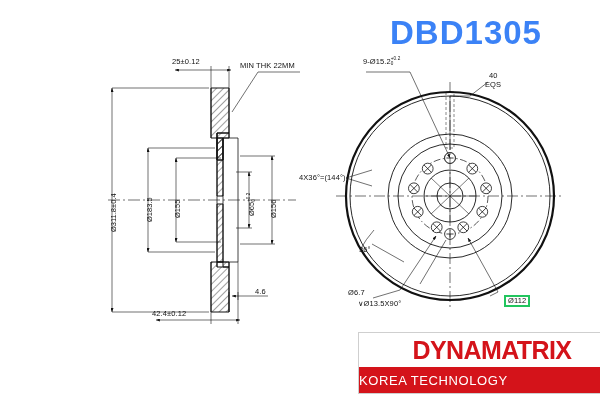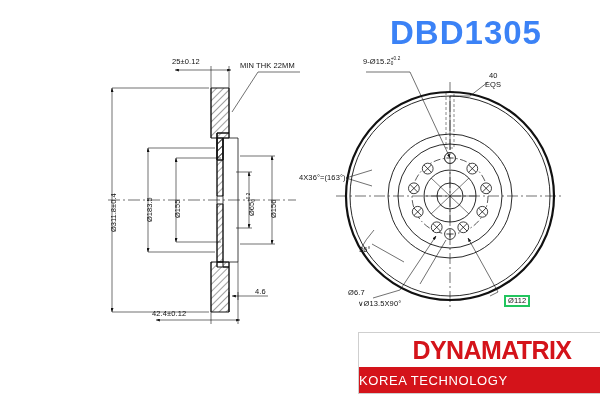--- a/index.html
+++ b/index.html
@@ -266,21 +266,21 @@
 
   <div class="lbl" style="left:255px;top:288px;">4.6</div>
 
   <div class="lbl" style="left:152px;top:310px;"><span>42.4</span><span>±0.12</span></div>
 
   <div class="lbl" style="left:363px;top:58px;"><span>9-Ø15.2</span><span class="tol"><span>+0.2</span><span>0</span></span></div>
 
   <div class="lbl" style="left:489px;top:72px;">40</div>
   <div class="lbl" style="left:462px;top:81px;margin-left:23px;">EQS</div>
 
-  <div class="lbl" style="left:299px;top:174px;">4X36°=(163°)</div>
+  <div class="lbl" style="left:299px;top:174px;">4X36°=(144°)</div>
 
   <div class="lbl" style="left:359px;top:246px;">36°</div>
 
   <div class="lbl" style="left:348px;top:289px;">Ø6.7</div>
   <div class="lbl" style="left:358px;top:300px;">∨Ø13.5X90°</div>
 
   <div class="lbl boxed" style="left:504px;top:295px;">Ø112</div>
 
   <div id="logo">
     <div id="logoTop">

